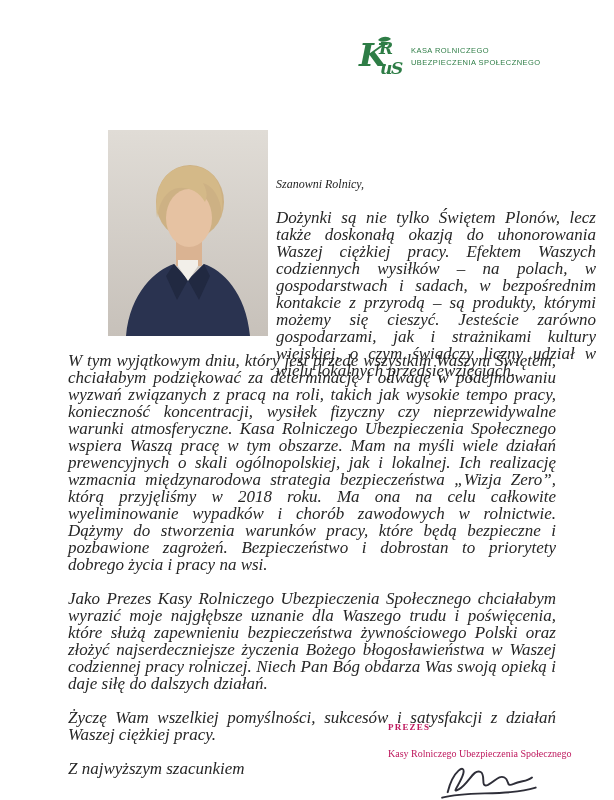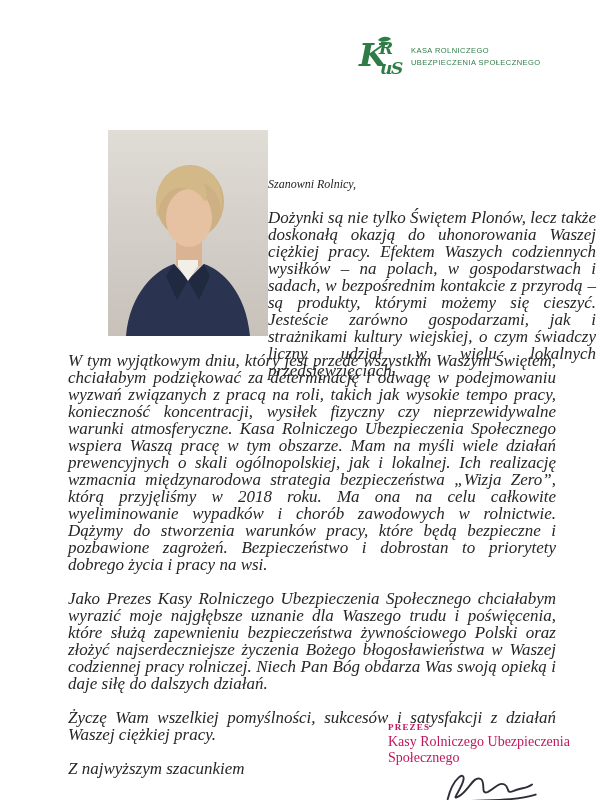--- a/index.html
+++ b/index.html
@@ -33,21 +33,21 @@
     text-transform: uppercase;
   }
 
   
   .top-row {
     position: absolute;
     left: 68px;
     top: 130px;
     width: 488px;
     display: flex;
-    gap: 0;
+    gap: 8px;
     padding-left: 40px;
   }
   .photo { width: 160px; height: 206px; flex: 0 0 160px; }
   .photo svg { width: 100%; height: 100%; display: block; }
   .intro { flex: 1; padding-top: 46px; }
 
   .letter-text {
     font-style: italic;
     font-size: 17px;
     line-height: 17px;
@@ -76,21 +76,21 @@
   
   .sig-block {
     position: absolute;
     left: 388px;
     top: 722px;
     width: 200px;
     font-style: normal;
     color: #be185d;
   }
   .sig-title { font-size: 9px; font-weight: bold; letter-spacing: 1.2px; }
-  .sig-org { font-size: 14px; margin-top: 2px; }
+  .sig-org { font-size: 10px; margin-top: 16px; }
   .sig-script svg { width: 112px; height: 44px; display: block; margin: 2px auto 0; }
   .sig-name { font-size: 8.5px; margin-top: 8px; }
 </style>
 </head>
 <body>
 
 <div class="page">
 
   <header class="org-header">
     <div class="logo">

